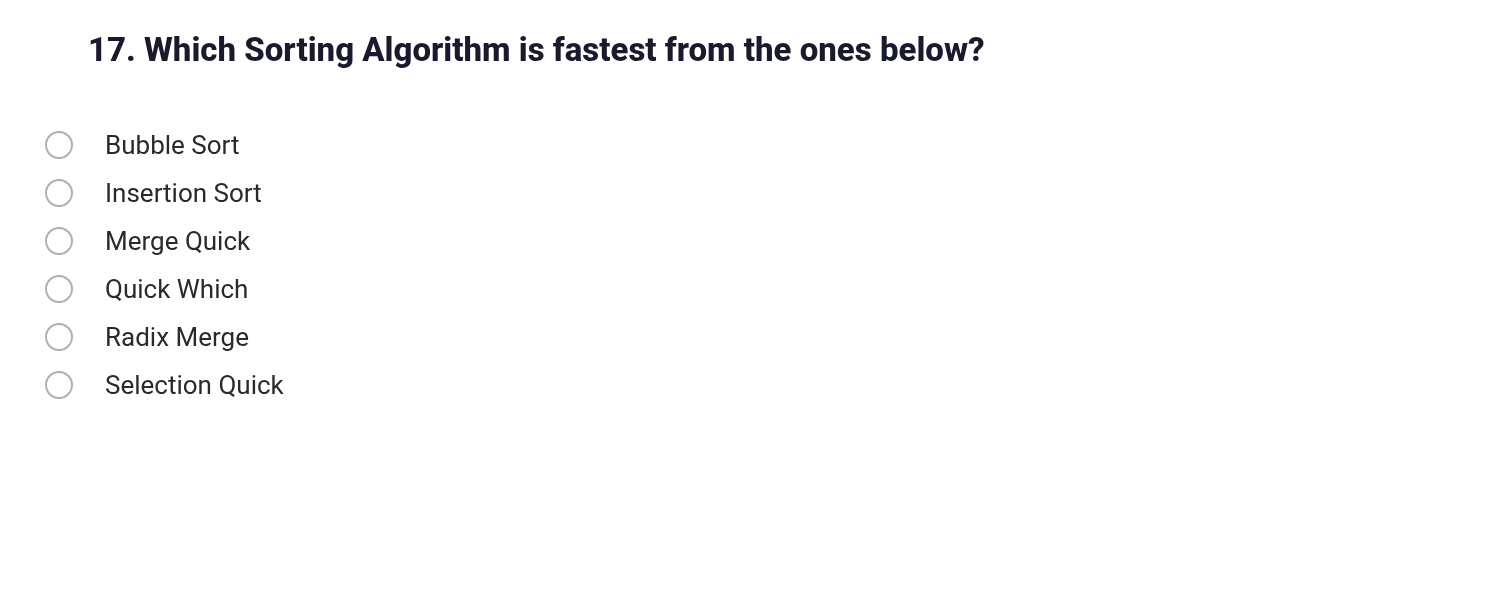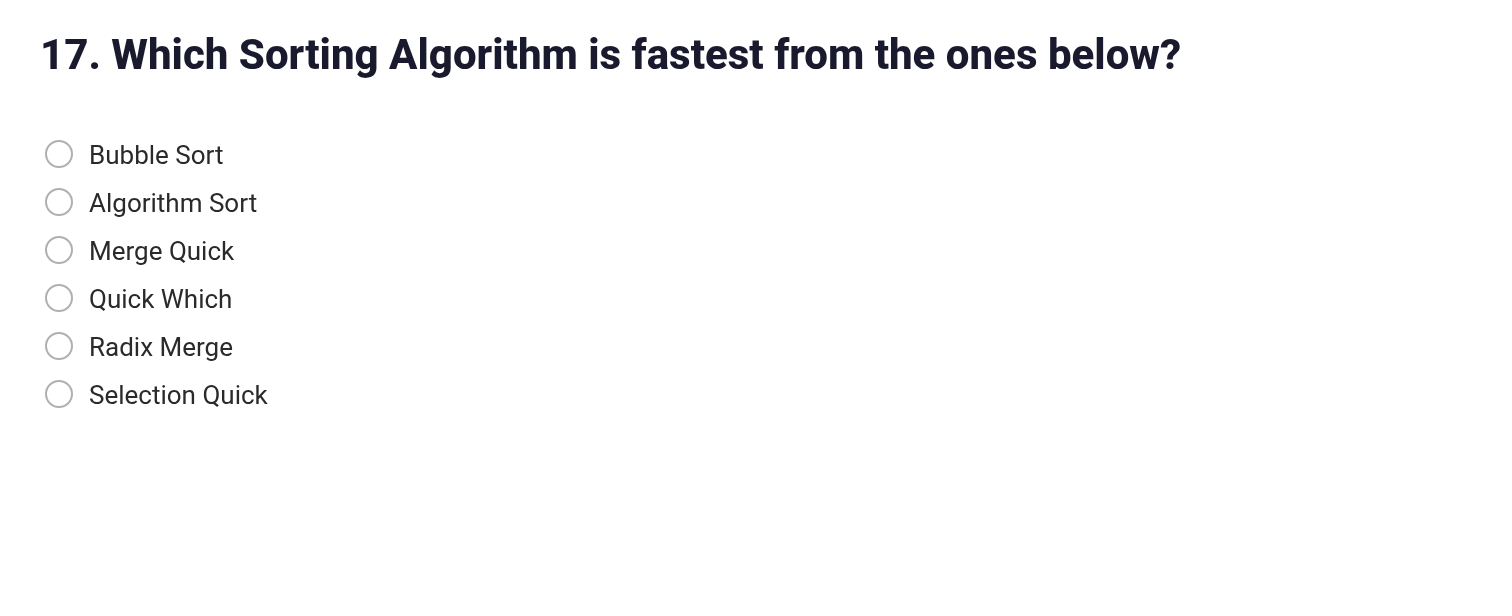--- a/index.html
+++ b/index.html
@@ -10,38 +10,39 @@
 
     body {
       background-color: #ffffff;
       font-family: -apple-system, BlinkMacSystemFont, 'Segoe UI', Roboto, sans-serif;
       width: 1512px;
       min-height: 616px;
       padding: 30px 40px;
     }
 
     .question-title {
-      font-size: 42px;
+      font-size: 33px;
       font-weight: 800;
       color: #1a1a2e;
       line-height: 1.2;
       margin-bottom: 60px;
+      margin-left: 48px;
     }
 
     .options-container {
       display: flex;
       flex-direction: column;
       gap: 18px;
       padding-left: 5px;
     }
 
     .option-item {
       display: flex;
-      align-items: flex-start;
-      gap: 16px;
+      align-items: center;
+      gap: 32px;
       cursor: pointer;
     }
 
     .radio-circle {
       width: 28px;
       height: 28px;
       border-radius: 50%;
       border: 2px solid #b0b0b0;
       background-color: #ffffff;
       flex-shrink: 0;
@@ -59,21 +60,21 @@
 
 <h1 class="question-title">17. Which Sorting Algorithm is fastest from the ones below?</h1>
 
 <div class="options-container">
 <div class="option-item">
       <span class="radio-circle"></span>
       <span class="option-label">Bubble Sort</span>
     </div>
     <div class="option-item">
       <span class="radio-circle"></span>
-      <span class="option-label">Algorithm Sort</span>
+      <span class="option-label">Insertion Sort</span>
     </div>
     <div class="option-item">
       <span class="radio-circle"></span>
       <span class="option-label">Merge Quick</span>
     </div>
     <div class="option-item">
       <span class="radio-circle"></span>
       <span class="option-label">Quick Which</span>
     </div>
     <div class="option-item">

